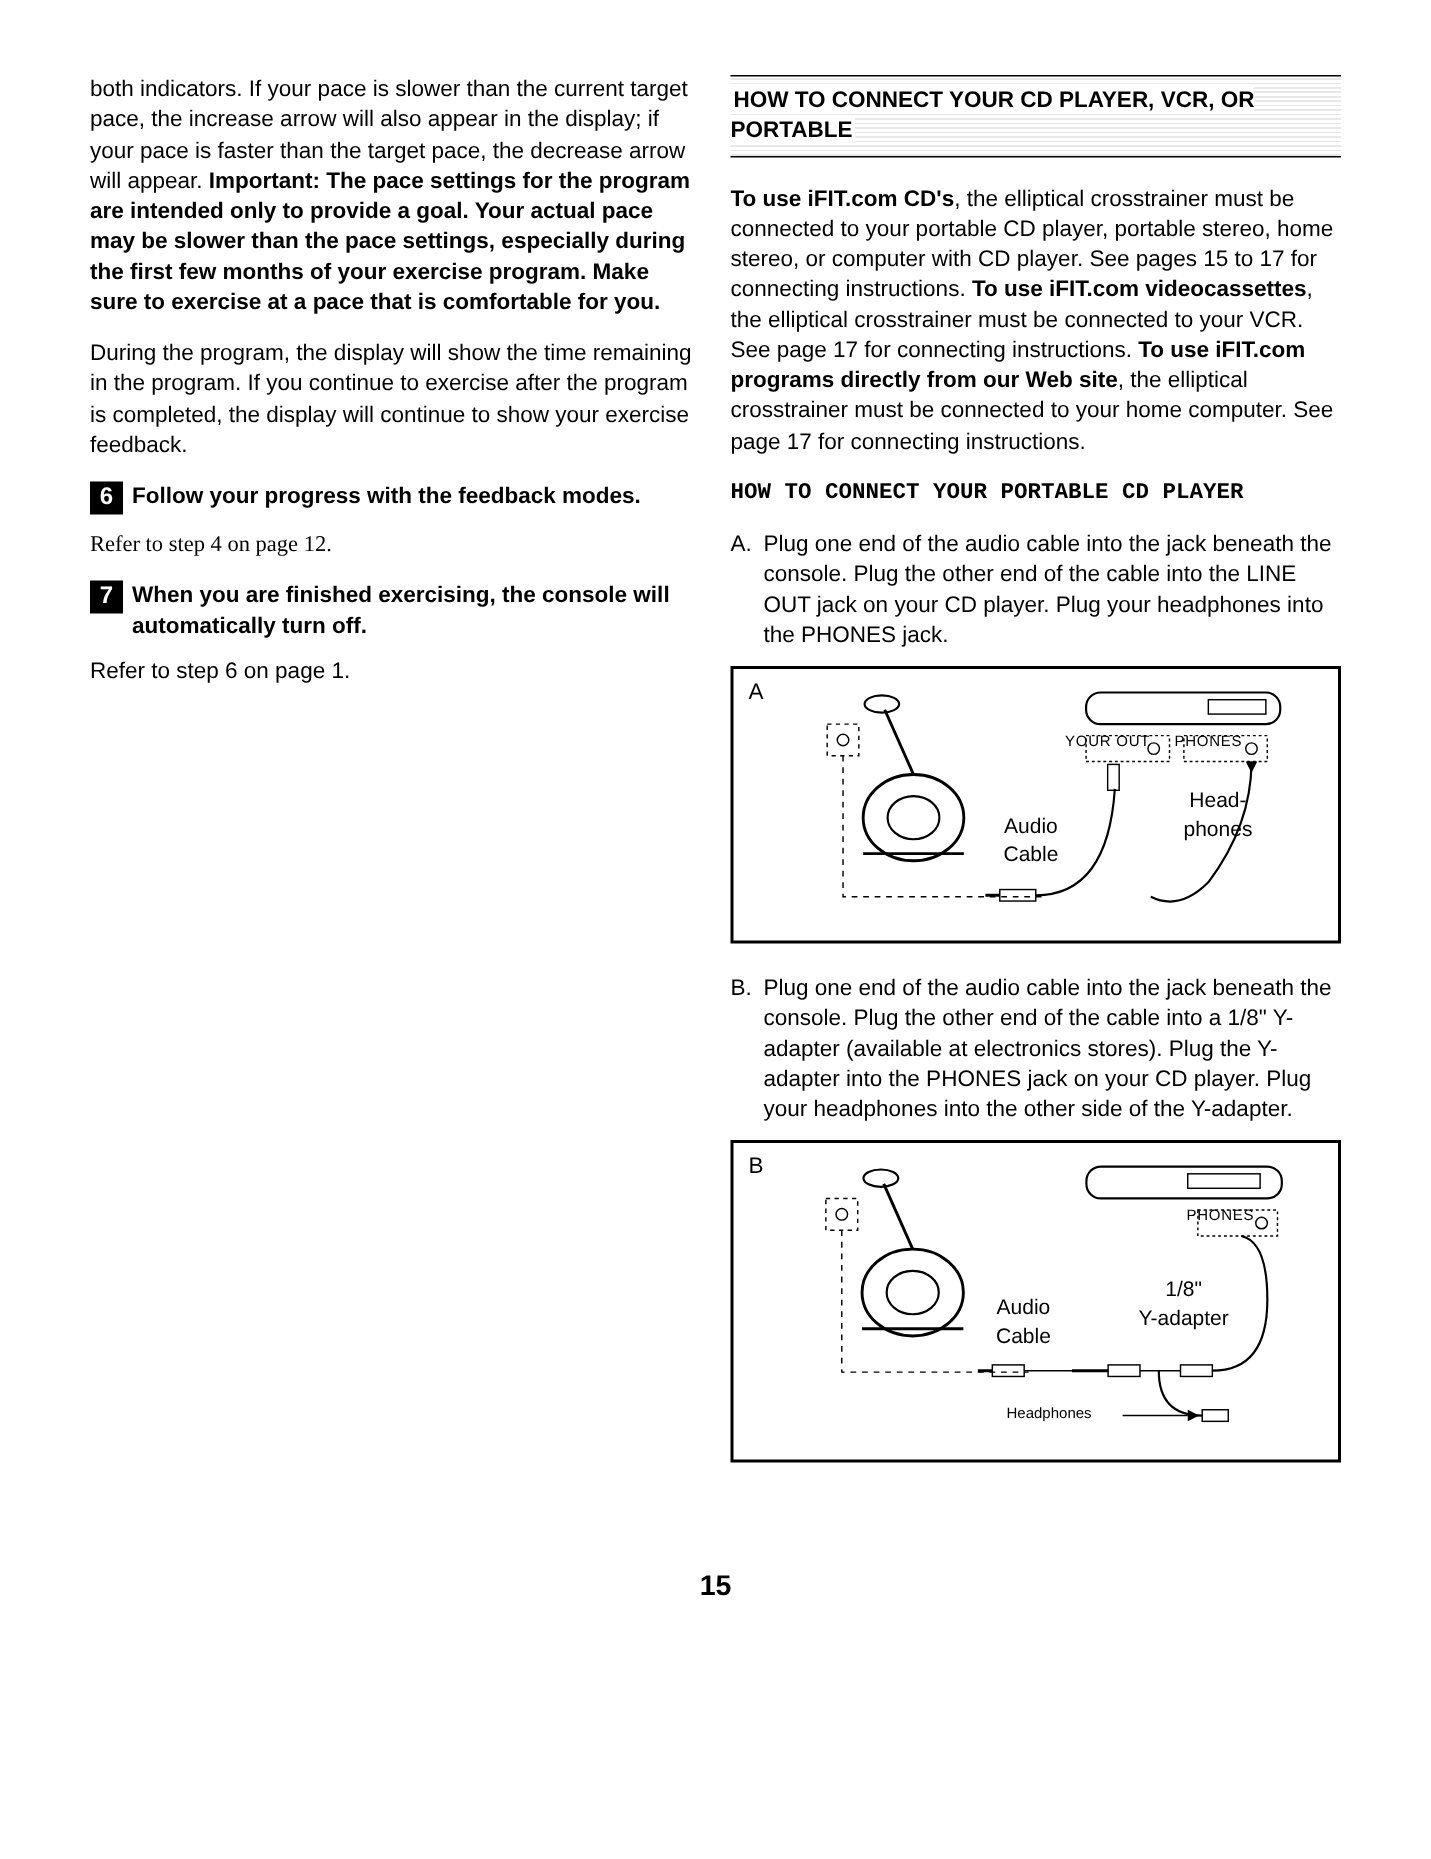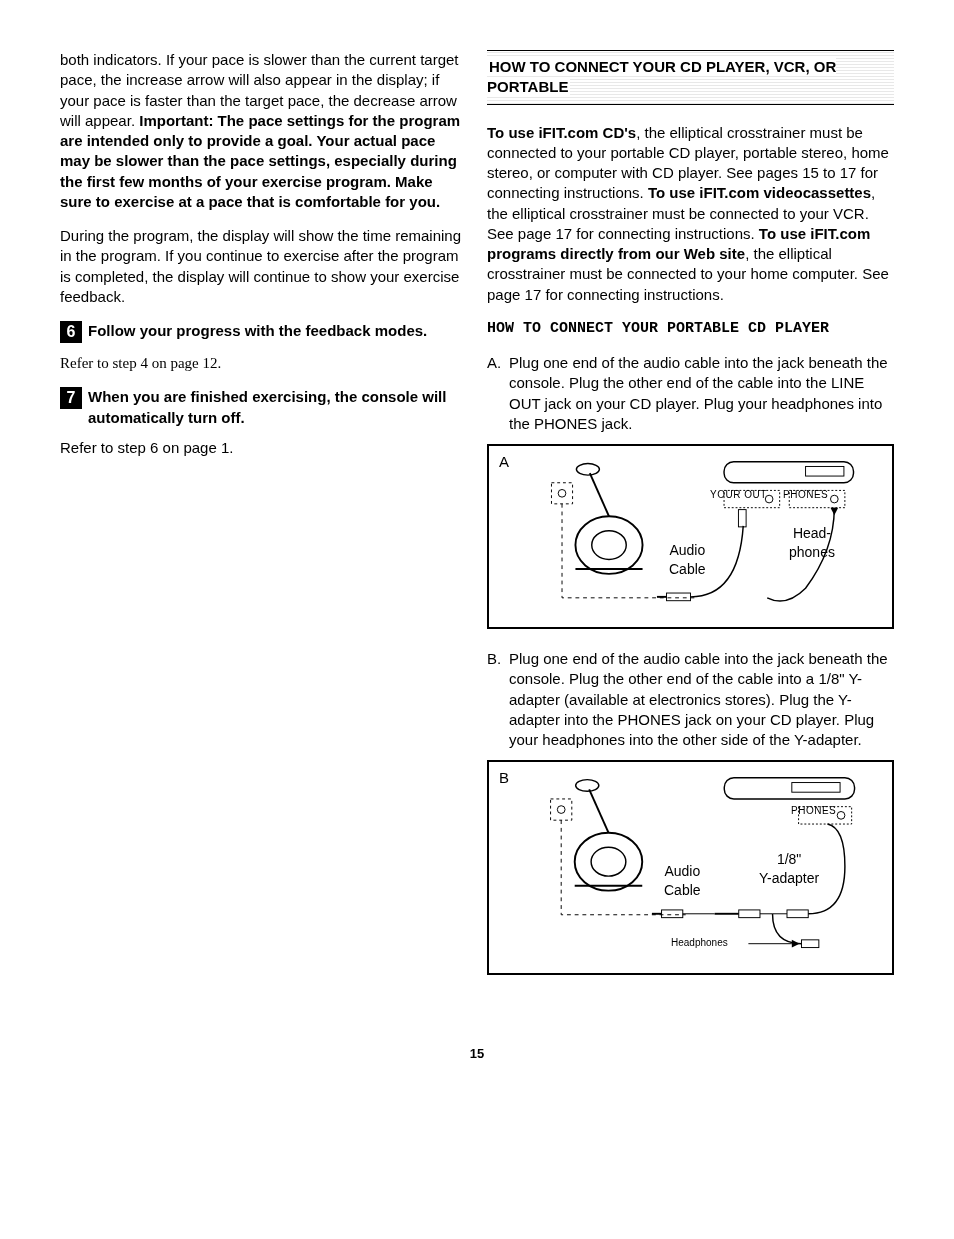--- a/index.html
+++ b/index.html
@@ -57,21 +57,21 @@
   .list-item .body { flex:1;}
   .diagram {
     border: 2px solid #000;
     padding: 8px 10px 10px 10px;
     margin: 10px 0 20px 0;
     position: relative;
     height: 185px;
     box-sizing: border-box;
   }
   .diagram .letter { position:absolute; top:6px; left:10px; font-size:15px;}
-  .pagenum { text-align:center; font-weight:bold; margin-top:50px; font-size:13px;}
+  .pagenum { text-align:center; font-weight:bold; margin-top:50px; font-size:19px;}
   .dlabel { position:absolute; font-size:12px; text-align:center;}
   .small { font-size:10px; letter-spacing:0.5px;}
 </style>
 </head>
 <body>
 
 <div class="columns">
 
   <div class="col">
     <p>

